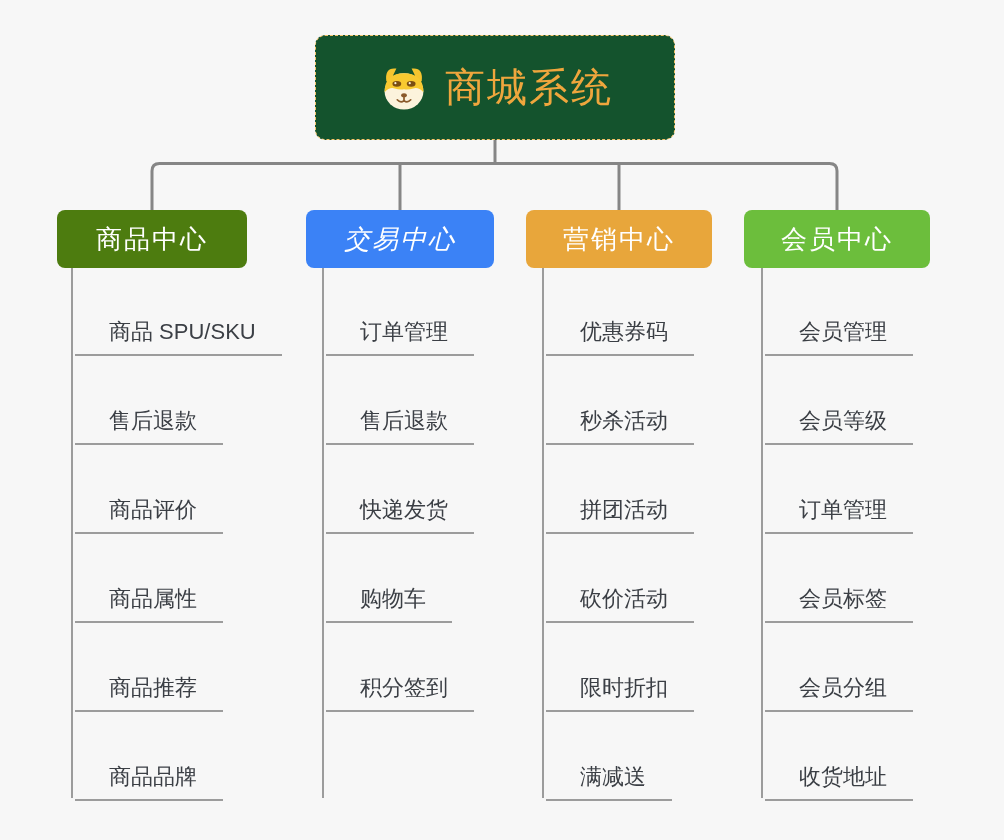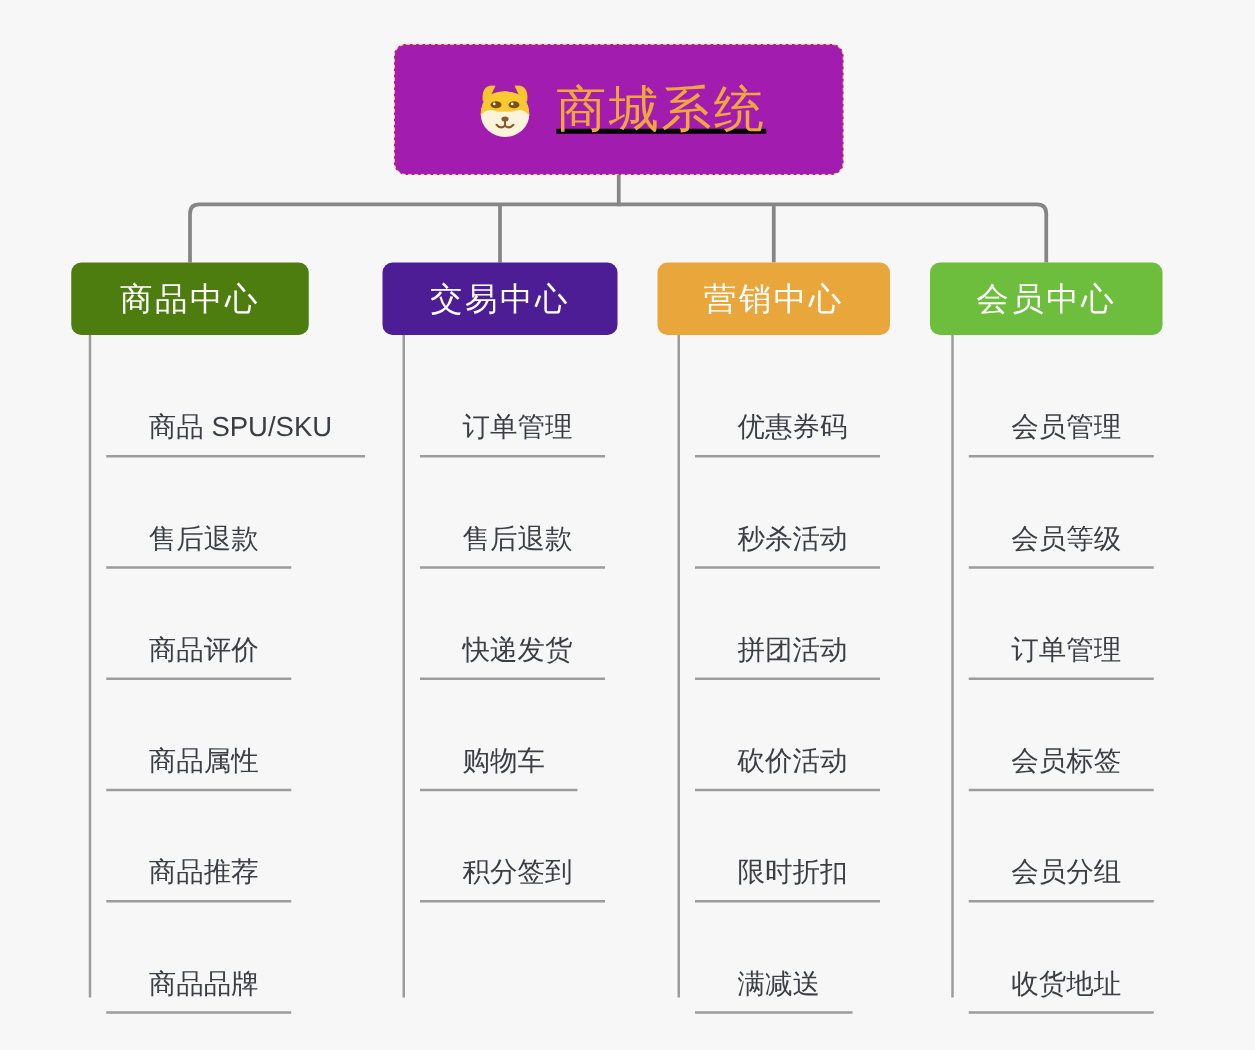--- a/index.html
+++ b/index.html
@@ -8,23 +8,23 @@
     background:#f7f7f7;
     font-family:"Liberation Sans","DejaVu Sans",sans-serif;
     position:relative;overflow:hidden;
   }
   #canvas{position:absolute;inset:0;width:1004px;height:840px;}
   #connectors{position:absolute;left:0;top:0;z-index:0;}
 
   
   .root-node{
     position:absolute;left:315px;top:35px;width:360px;height:105px;
-    background:#a21caf;border:1.5px dashed #f6c36a;border-radius:10px;
+    background:#14532d;border:1.5px dashed #f6c36a;border-radius:10px;
     display:flex;align-items:center;justify-content:center;gap:14px;
-    box-sizing:border-box;z-index:2;text-decoration:underline;
+    box-sizing:border-box;z-index:2;
   }
   .root-title{
     font-size:40px;color:#efa63d;letter-spacing:2px;font-weight:400;
     white-space:nowrap;
   }
   .doge{width:54px;height:54px;flex:0 0 auto;}
 
   
   .branch-header{
     position:absolute;top:210px;height:58px;border-radius:8px;
@@ -32,21 +32,21 @@
     color:#ffffff;font-size:26px;letter-spacing:2px;
     box-sizing:border-box;z-index:2;cursor:default;white-space:nowrap;
   }
   .bh-1{left:57px;width:190px;}
   .bh-2{left:306px;width:188px;}
   .bh-3{left:526px;width:186px;}
   .bh-4{left:744px;width:186px;}
 
   
   .child-list{
-    position:absolute;top:263px;margin:14px;padding:0;list-style:none;z-index:1;
+    position:absolute;top:263px;margin:4px;padding:0;list-style:none;z-index:1;
   }
   .cl-1{left:71px;}
   .cl-2{left:322px;}
   .cl-3{left:542px;}
   .cl-4{left:761px;}
   .child-list li{
     box-sizing:border-box;height:89px;width:max-content;
     display:flex;align-items:flex-end;
     border-bottom:2px solid #9c9c9c;
     padding:0 26px 7px 34px;
@@ -85,21 +85,21 @@
       <circle cx="38.8" cy="26.3" r="1.3" fill="#fcf3dc"></circle>
       <ellipse cx="32" cy="40.5" rx="3.4" ry="2.4" fill="#8a5a2a"></ellipse>
       <path d="M32 42.5 V46.5 M24 46 Q28 50.5 32 47 Q36 50.5 40 46" stroke="#8a5a2a" stroke-width="2" stroke-linecap="round" fill="none"></path>
     </svg>
     <span class="root-title">商城系统</span>
   </div>
 
   <div class="branch-header bh-1" style="background: #4d7c0f;">
     <span>商品中心</span>
   </div>
-  <div class="branch-header bh-2" style="background: #4c1d95;">
+  <div class="branch-header bh-2" style="background: #3b82f6; font-style: italic;">
     <span>交易中心</span>
   </div>
   <div class="branch-header bh-3" style="background: rgb(232, 166, 59);">
     <span>营销中心</span>
   </div>
   <div class="branch-header bh-4" style="background: rgb(108, 190, 60);">
     <span>会员中心</span>
   </div>
 
   <ul class="child-list cl-1">

